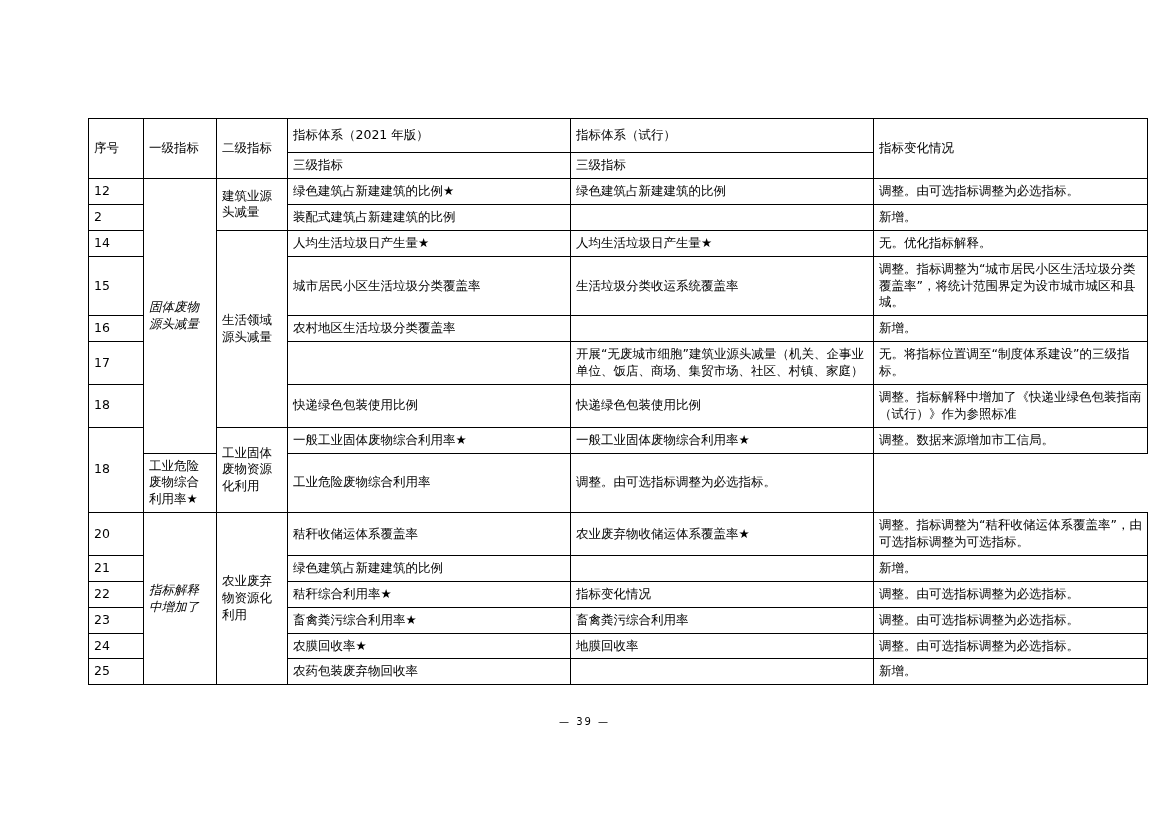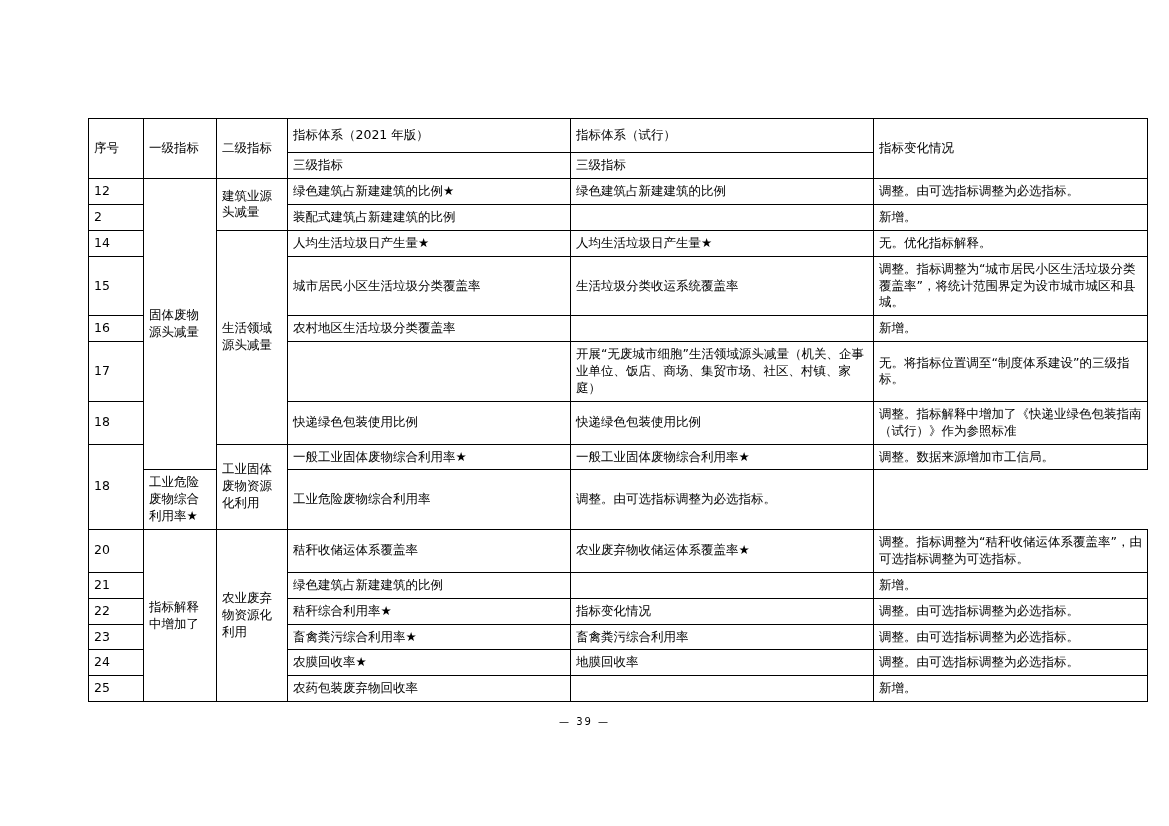--- a/index.html
+++ b/index.html
@@ -60,20 +60,21 @@
     left: 0;
     top: 716px;
     width: 1169px;
     text-align: center;
     font-size: 10px;
     letter-spacing: 2px;
   }
   .lv1-label {
     font-weight: bold;
     line-height: 1.4;
+    font-style: italic;
   }
 </style>
 </head>
 <body>
 
 <div class="page">
   <div class="table-wrap">
     <table class="doc">
       <thead>
         <tr class="hdr-main">
@@ -125,21 +126,21 @@
         <tr>
           <td class="center">16</td>
           <td>农村地区生活垃圾分类覆盖率</td>
           <td></td>
           <td>新增。</td>
         </tr>
 
         <tr>
           <td class="center">17</td>
           <td></td>
-          <td>开展“无废城市细胞”生活领域源头减量（机关、企事业单位、饭店、商场、集贸市场、社区、村镇、家庭）</td>
+          <td>开展“无废城市细胞”建筑业源头减量（机关、企事业单位、饭店、商场、集贸市场、社区、村镇、家庭）</td>
           <td>无。将指标位置调至“制度体系建设”的三级指标。</td>
         </tr>
 
         <tr>
           <td class="center">18</td>
           <td>快递绿色包装使用比例</td>
           <td>快递绿色包装使用比例</td>
           <td>调整。指标解释中增加了《快递业绿色包装指南（试行）》作为参照标准</td>
         </tr>
 

